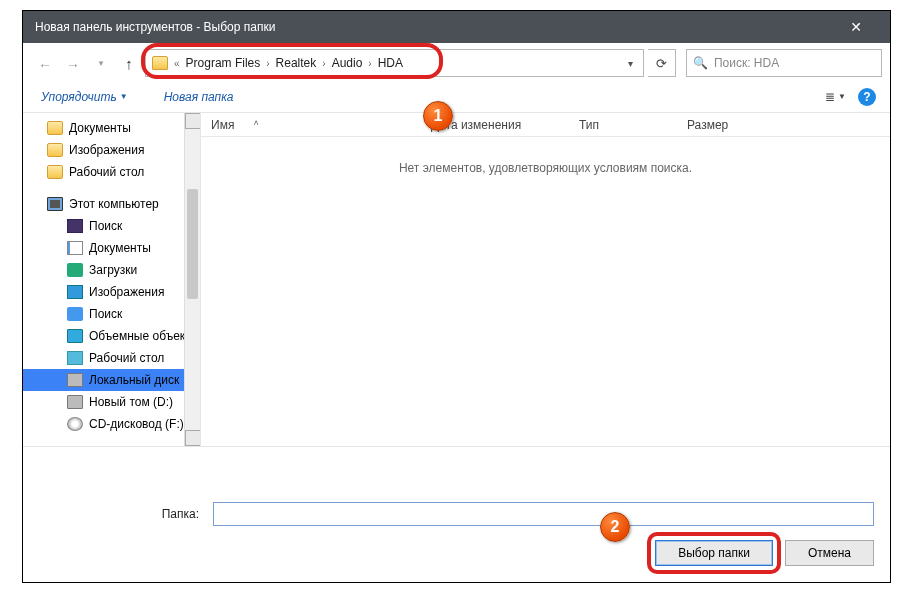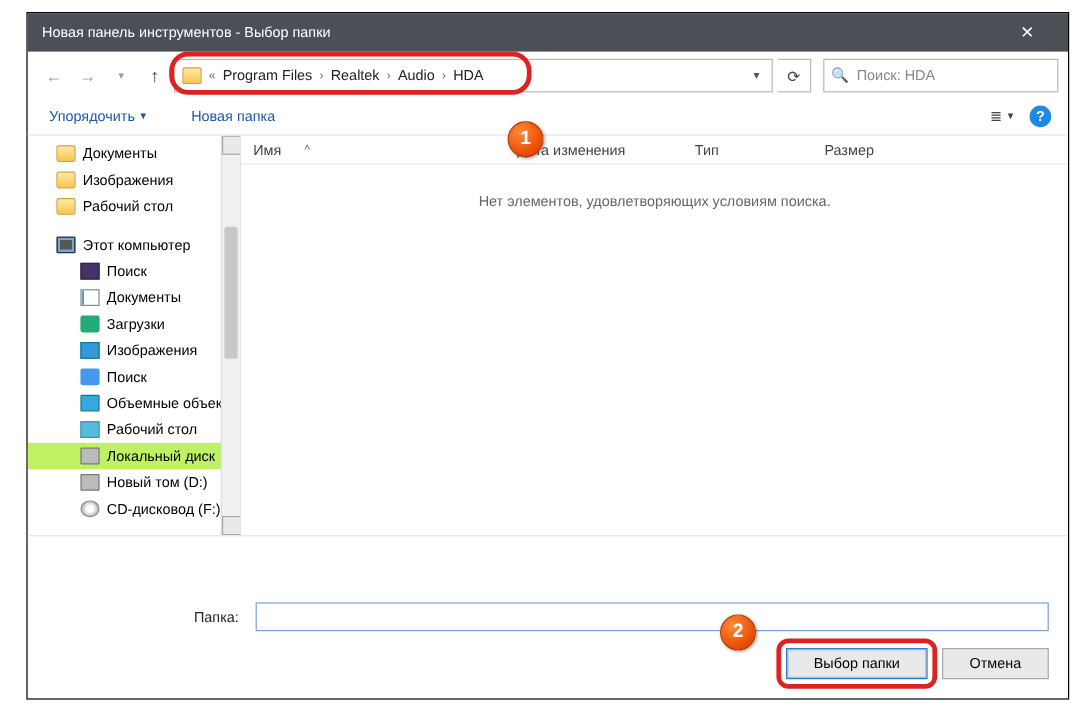--- a/index.html
+++ b/index.html
@@ -15,31 +15,31 @@
 .address { position: absolute; inset: 0; border: 1px solid #b8b8b8; background: #fff; display: flex; align-items: center; padding: 0 6px; font-size: 12px; }
 .address-highlight { position: absolute; left: -4px; top: -6px; width: 302px; height: 36px; border: 4px solid #d22; border-radius: 16px; pointer-events: none; z-index: 5; }
 .folder-ico { width: 16px; height: 14px; background: linear-gradient(#ffe9a6,#f6c64b); border: 1px solid #d4a034; border-radius: 2px 2px 1px 1px; margin-right: 4px; }
 .crumb { padding: 0 4px; color: #222; }
 .crumb-sep { color: #666; padding: 0 2px; font-size: 10px; }
 .addr-drop { margin-left: auto; color: #555; font-size: 10px; padding: 0 4px; }
 .refresh { width: 28px; height: 28px; display: flex; align-items: center; justify-content: center; border: 1px solid #b8b8b8; border-left: none; font-size: 13px; color: #444; }
 .search { width: 196px; height: 28px; border: 1px solid #b8b8b8; display: flex; align-items: center; padding: 0 6px; margin-left: 6px; font-size: 12px; color: #888; }
 .search .sico { color: #555; margin-right: 6px; font-size: 12px; }
 .toolbar { height: 32px; border-bottom: 1px solid #e5e5e5; display: flex; align-items: center; padding: 0 14px; font-size: 12px; }
-.tool-link { color: #1a5aa8; display: flex; align-items: center; gap: 3px; padding: 2px 4px; }
+.tool-link { color: #1a5aa8; display: flex; align-items: center; gap: 3px; padding: 2px 4px; font-style: italic; }
 .tool-link .dd { font-size: 8px; color:#1a5aa8; }
 .tool-sep { width: 28px; }
 .tool-right { margin-left: auto; display: flex; align-items: center; gap: 12px; }
 .view-btn { display: flex; align-items: center; gap: 3px; color: #444; font-size: 12px; }
 .help { width: 18px; height: 18px; border-radius: 50%; background: #1e88e5; color: #fff; font-size: 12px; display: flex; align-items: center; justify-content: center; font-weight: bold; }
 .body { flex: 1; display: flex; overflow: hidden; }
 .tree { width: 178px; border-right: 1px solid #e5e5e5; font-size: 12px; overflow: hidden; position: relative; padding-top: 4px; }
 .tree-row { height: 22px; display: flex; align-items: center; padding-left: 24px; gap: 6px; white-space: nowrap; cursor: default; }
 .tree-row.l2 { padding-left: 44px; }
-.tree-row.sel { background: #bef264; }
+.tree-row.sel { background: #3b82f6; }
 .ico { width: 16px; height: 14px; flex: none; display: inline-block; }
 .ico.folder { background: linear-gradient(#ffe9a6,#f6c64b); border: 1px solid #d4a034; border-radius: 2px; }
 .ico.pc { background: #555; border: 1px solid #333; border-radius: 1px; box-shadow: inset 0 0 0 2px #6fa8dc; }
 .ico.video { background: #436; border: 1px solid #325; }
 .ico.doc { background: #fff; border: 1px solid #888; box-shadow: inset 2px 0 0 #5a9bd4; }
 .ico.dl { background: #2a7; border-radius: 2px; }
 .ico.img { background: #39d; border: 1px solid #178; }
 .ico.music { background: #49e; border-radius: 2px; }
 .ico.vol { background: #3ad; border: 1px solid #178; border-radius: 1px; }
 .ico.desk { background: #5bd; border: 1px solid #39a; }

